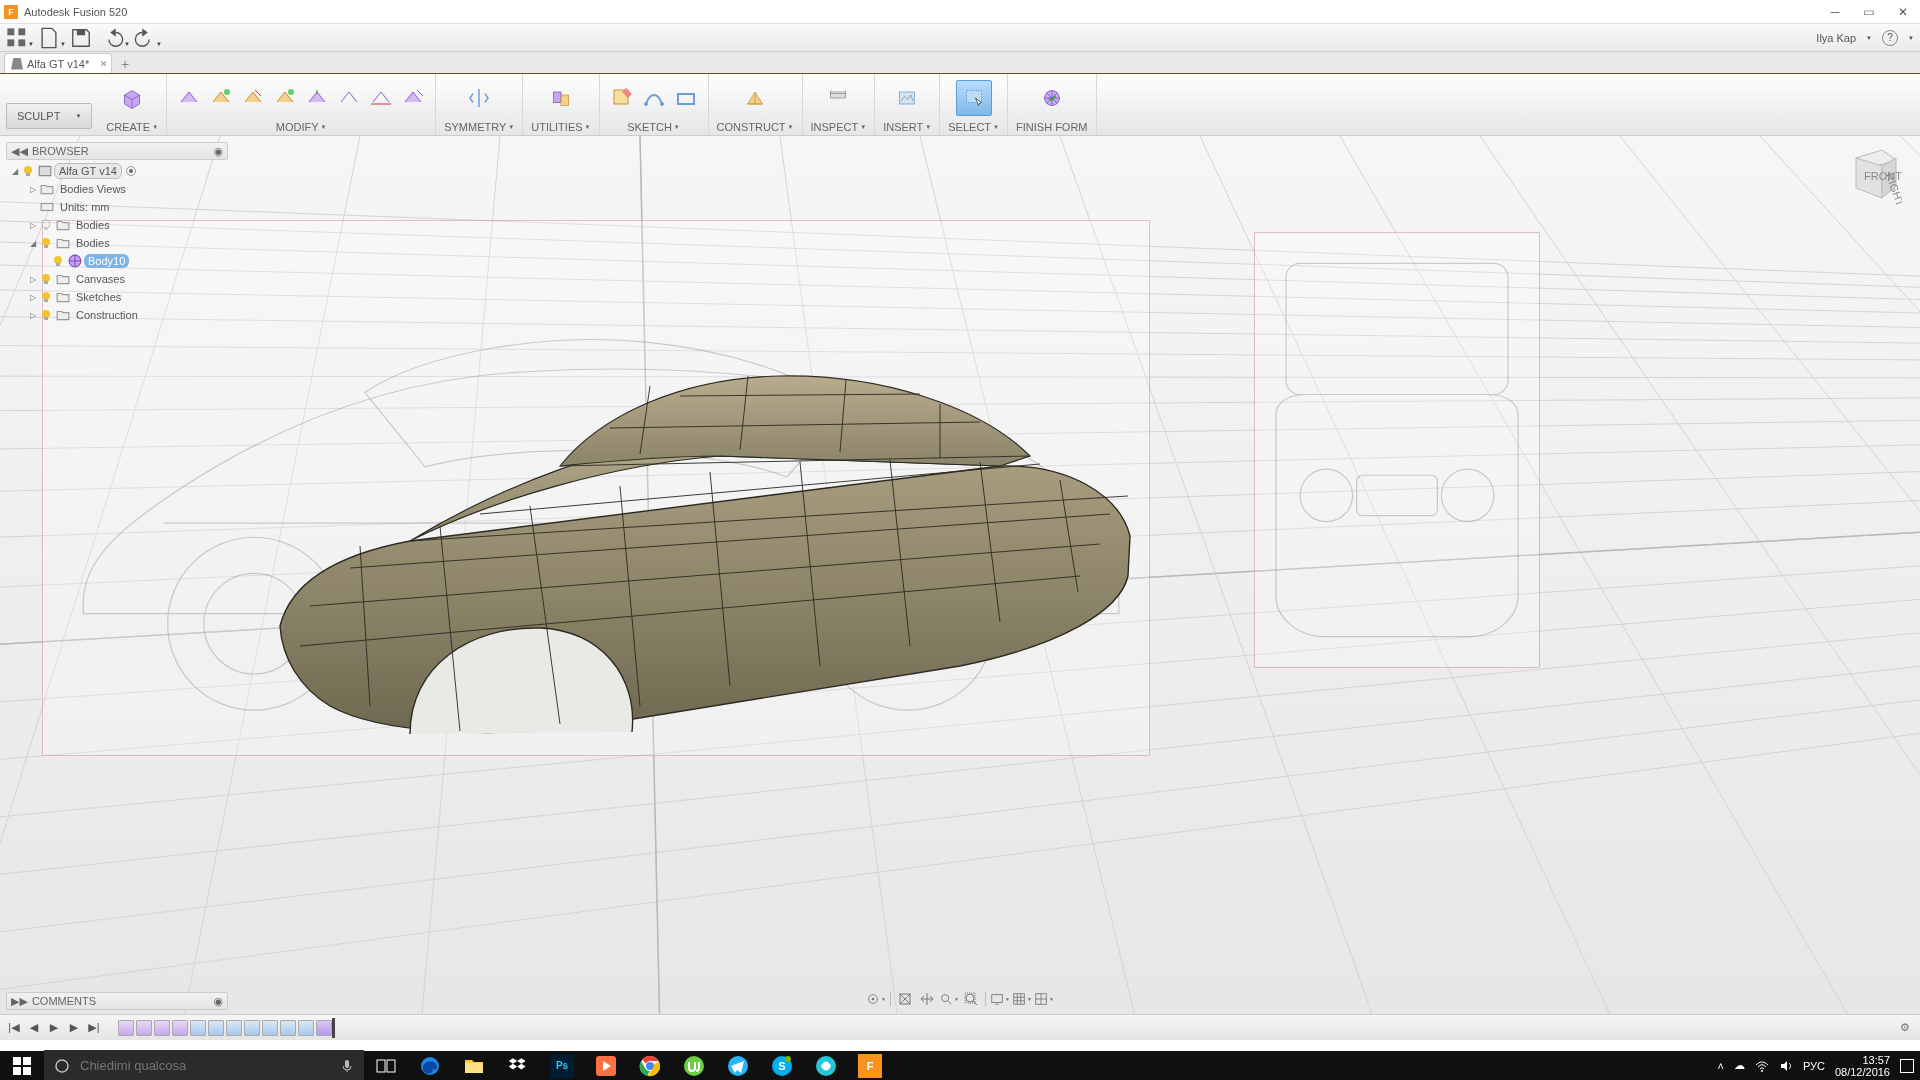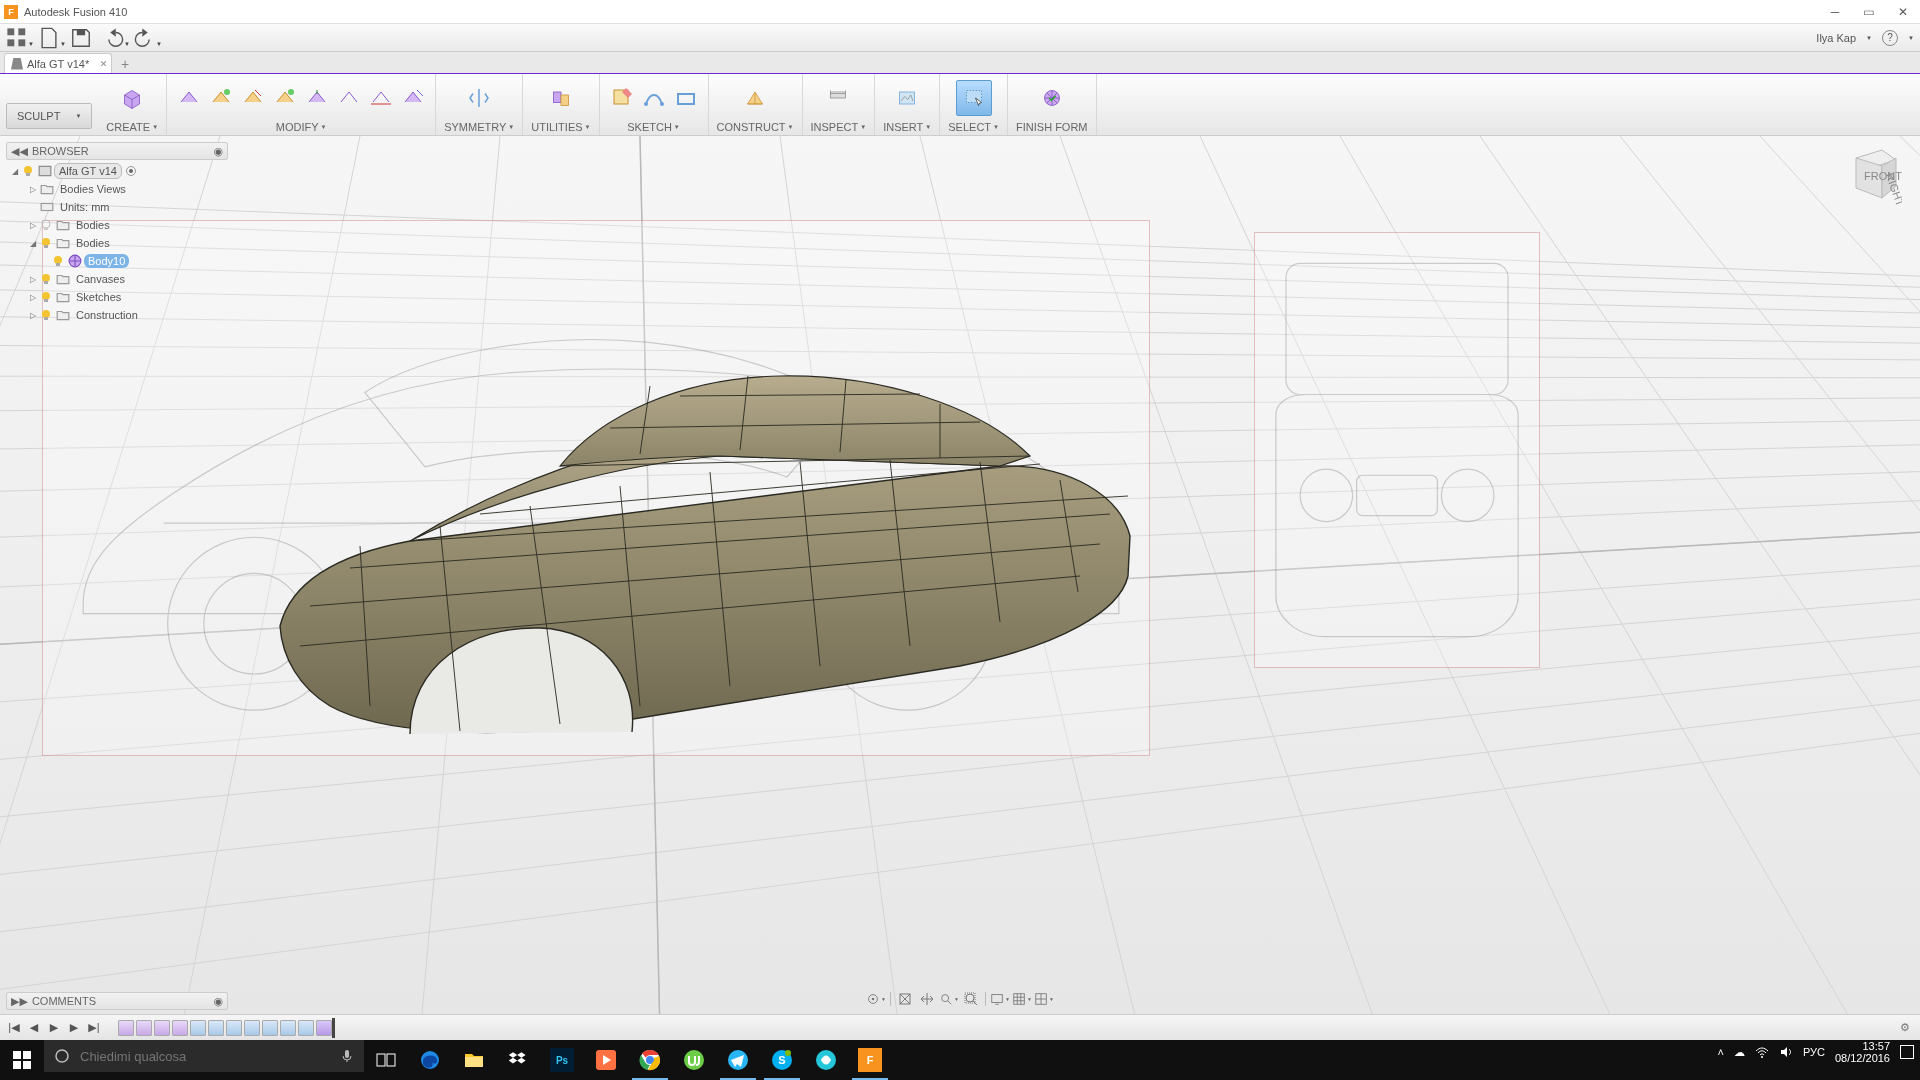--- a/index.html
+++ b/index.html
@@ -62,40 +62,40 @@
 
 .timeline { position:absolute; left:0; right:0; bottom:0; height:26px; background:linear-gradient(#f6f6f6,#e4e4e4); border-top:1px solid #ccc; display:flex; align-items:center; padding:0 6px; }
 .tlbtn { width:16px; height:16px; margin-right:4px; display:flex; align-items:center; justify-content:center; color:#555; }
 .tlitems { display:flex; align-items:center; gap:2px; margin-left:12px; }
 .tlitem { width:16px; height:16px; border:1px solid #aaa; border-radius:1px; background:linear-gradient(#fefefe,#e0e0e0); position:relative; }
 .tlitem.v { background:linear-gradient(#e8d8f8,#c8a8e8); }
 .tlitem.b { background:linear-gradient(#d8e8f8,#a8c8e8); }
 .tlitem.end { background:linear-gradient(#d8c8f8,#b898e8); }
 .tlgear { margin-left:auto; width:18px; height:18px; color:#777; display:flex; align-items:center; justify-content:center; }
 
-.taskbar { position:absolute; left:0; right:0; bottom:0; height:40px; background:#101010; display:flex; align-items:flex-start; }
+.taskbar { position:absolute; left:0; right:0; bottom:0; height:29px; background:#101010; display:flex; align-items:center; }
 .taskbar .start { width:44px; height:40px; display:flex; align-items:center; justify-content:center; color:#fff; }
 .taskbar .search { height:32px; width:320px; background:#2b2b2b; display:flex; align-items:center; padding:0 10px; color:#bbb; gap:10px; }
 .taskbar .search input { background:transparent; border:none; color:#bbb; flex:1; font-size:13px; outline:none; }
 .taskbar .tbtn { width:44px; height:40px; display:flex; align-items:center; justify-content:center; position:relative; }
 .taskbar .tbtn img,.taskbar .tbtn .ic { width:24px; height:24px; }
 .taskbar .tbtn.active::after { content:""; position:absolute; bottom:0; left:4px; right:4px; height:2px; background:#76b9ed; }
 .taskbar .tray { margin-left:auto; display:flex; align-items:center; color:#fff; font-size:10px; padding-right:6px; gap:10px; }
 .taskbar .tray .clock { text-align:right; line-height:12px; }
 
 .carcanvas { position:absolute; top:84px; left:42px; width:1108px; height:536px; border:1px solid rgba(200,120,120,.45); background:rgba(255,255,255,.25); }
 .carcanvas2 { position:absolute; top:96px; right:380px; width:286px; height:436px; border:1px solid rgba(200,120,120,.45); background:rgba(255,255,255,.25); }
 .carshape { position:absolute; top:210px; left:240px; width:910px; height:400px; }
 </style>
 </head>
 <body>
 
 <div class="titlebar">
   <div class="logo">F</div>
-  <div class="title">Autodesk Fusion 410</div>
+  <div class="title">Autodesk Fusion 520</div>
   <div class="winbtns">
     <div class="winbtn">─</div>
     <div class="winbtn">▭</div>
     <div class="winbtn close">✕</div>
   </div>
 </div>
 
 <div class="menubar">
   <div class="mbtn">
     <svg viewBox="0 0 16 16">

